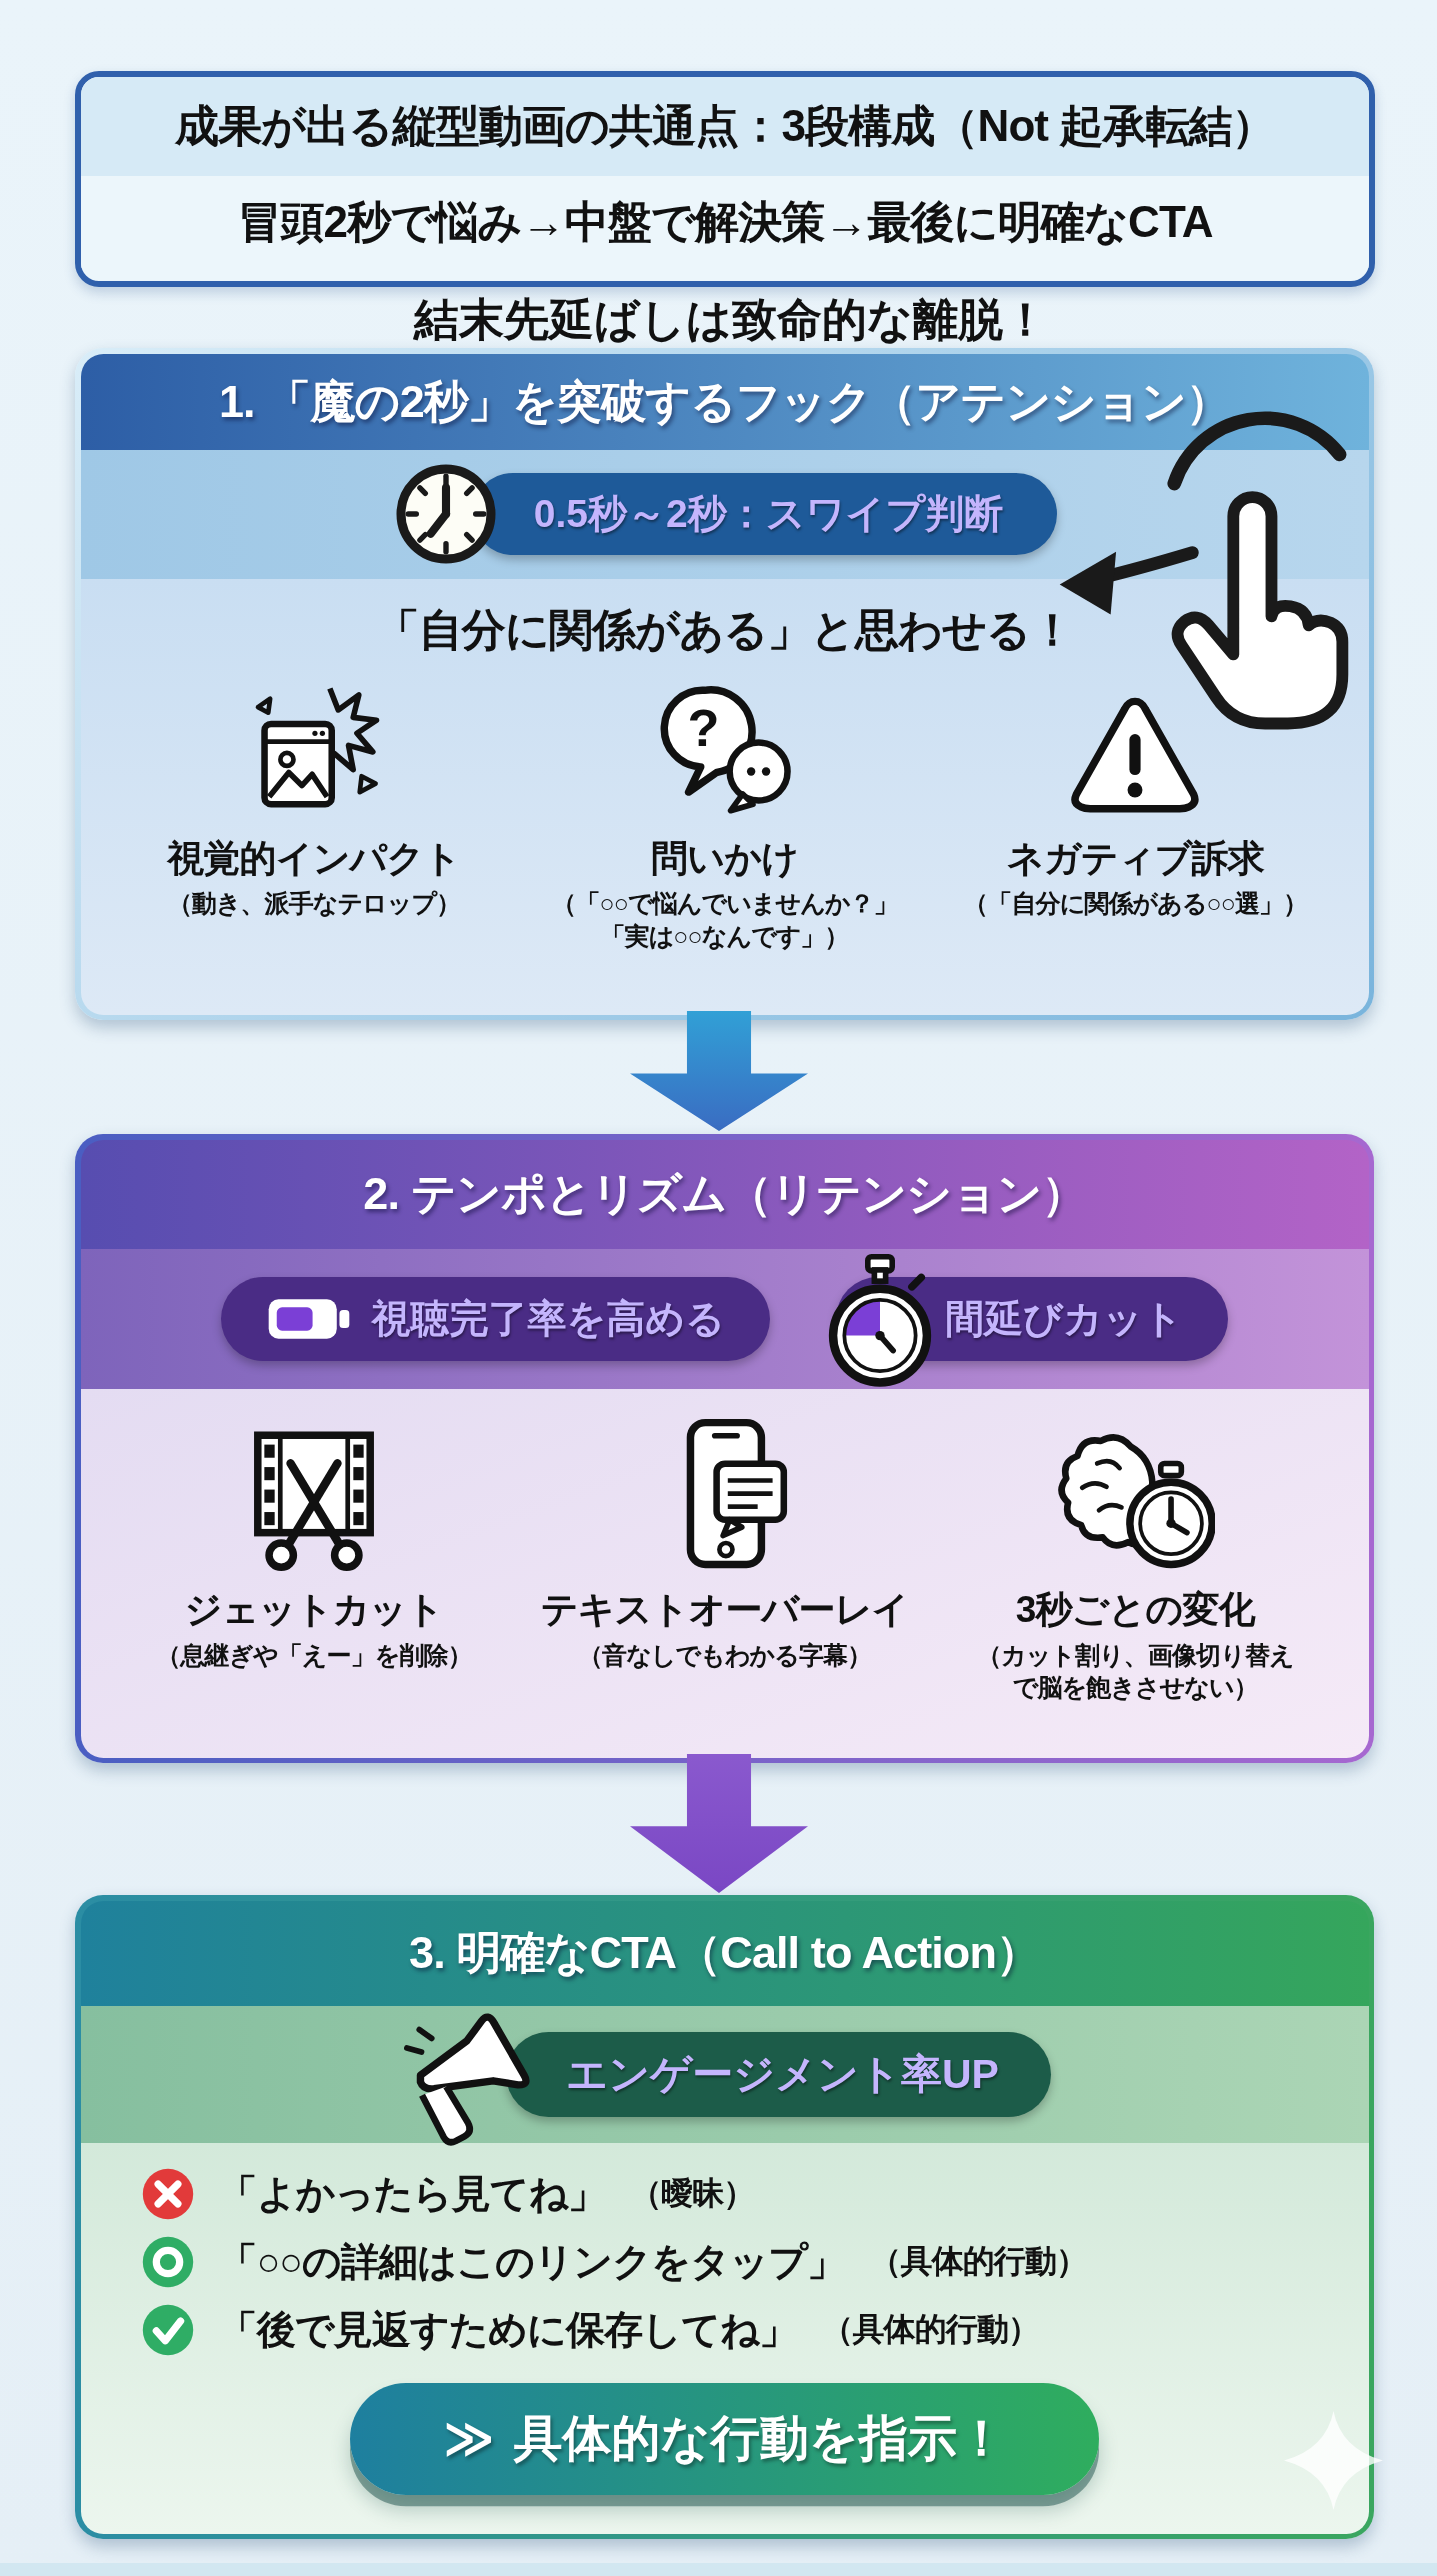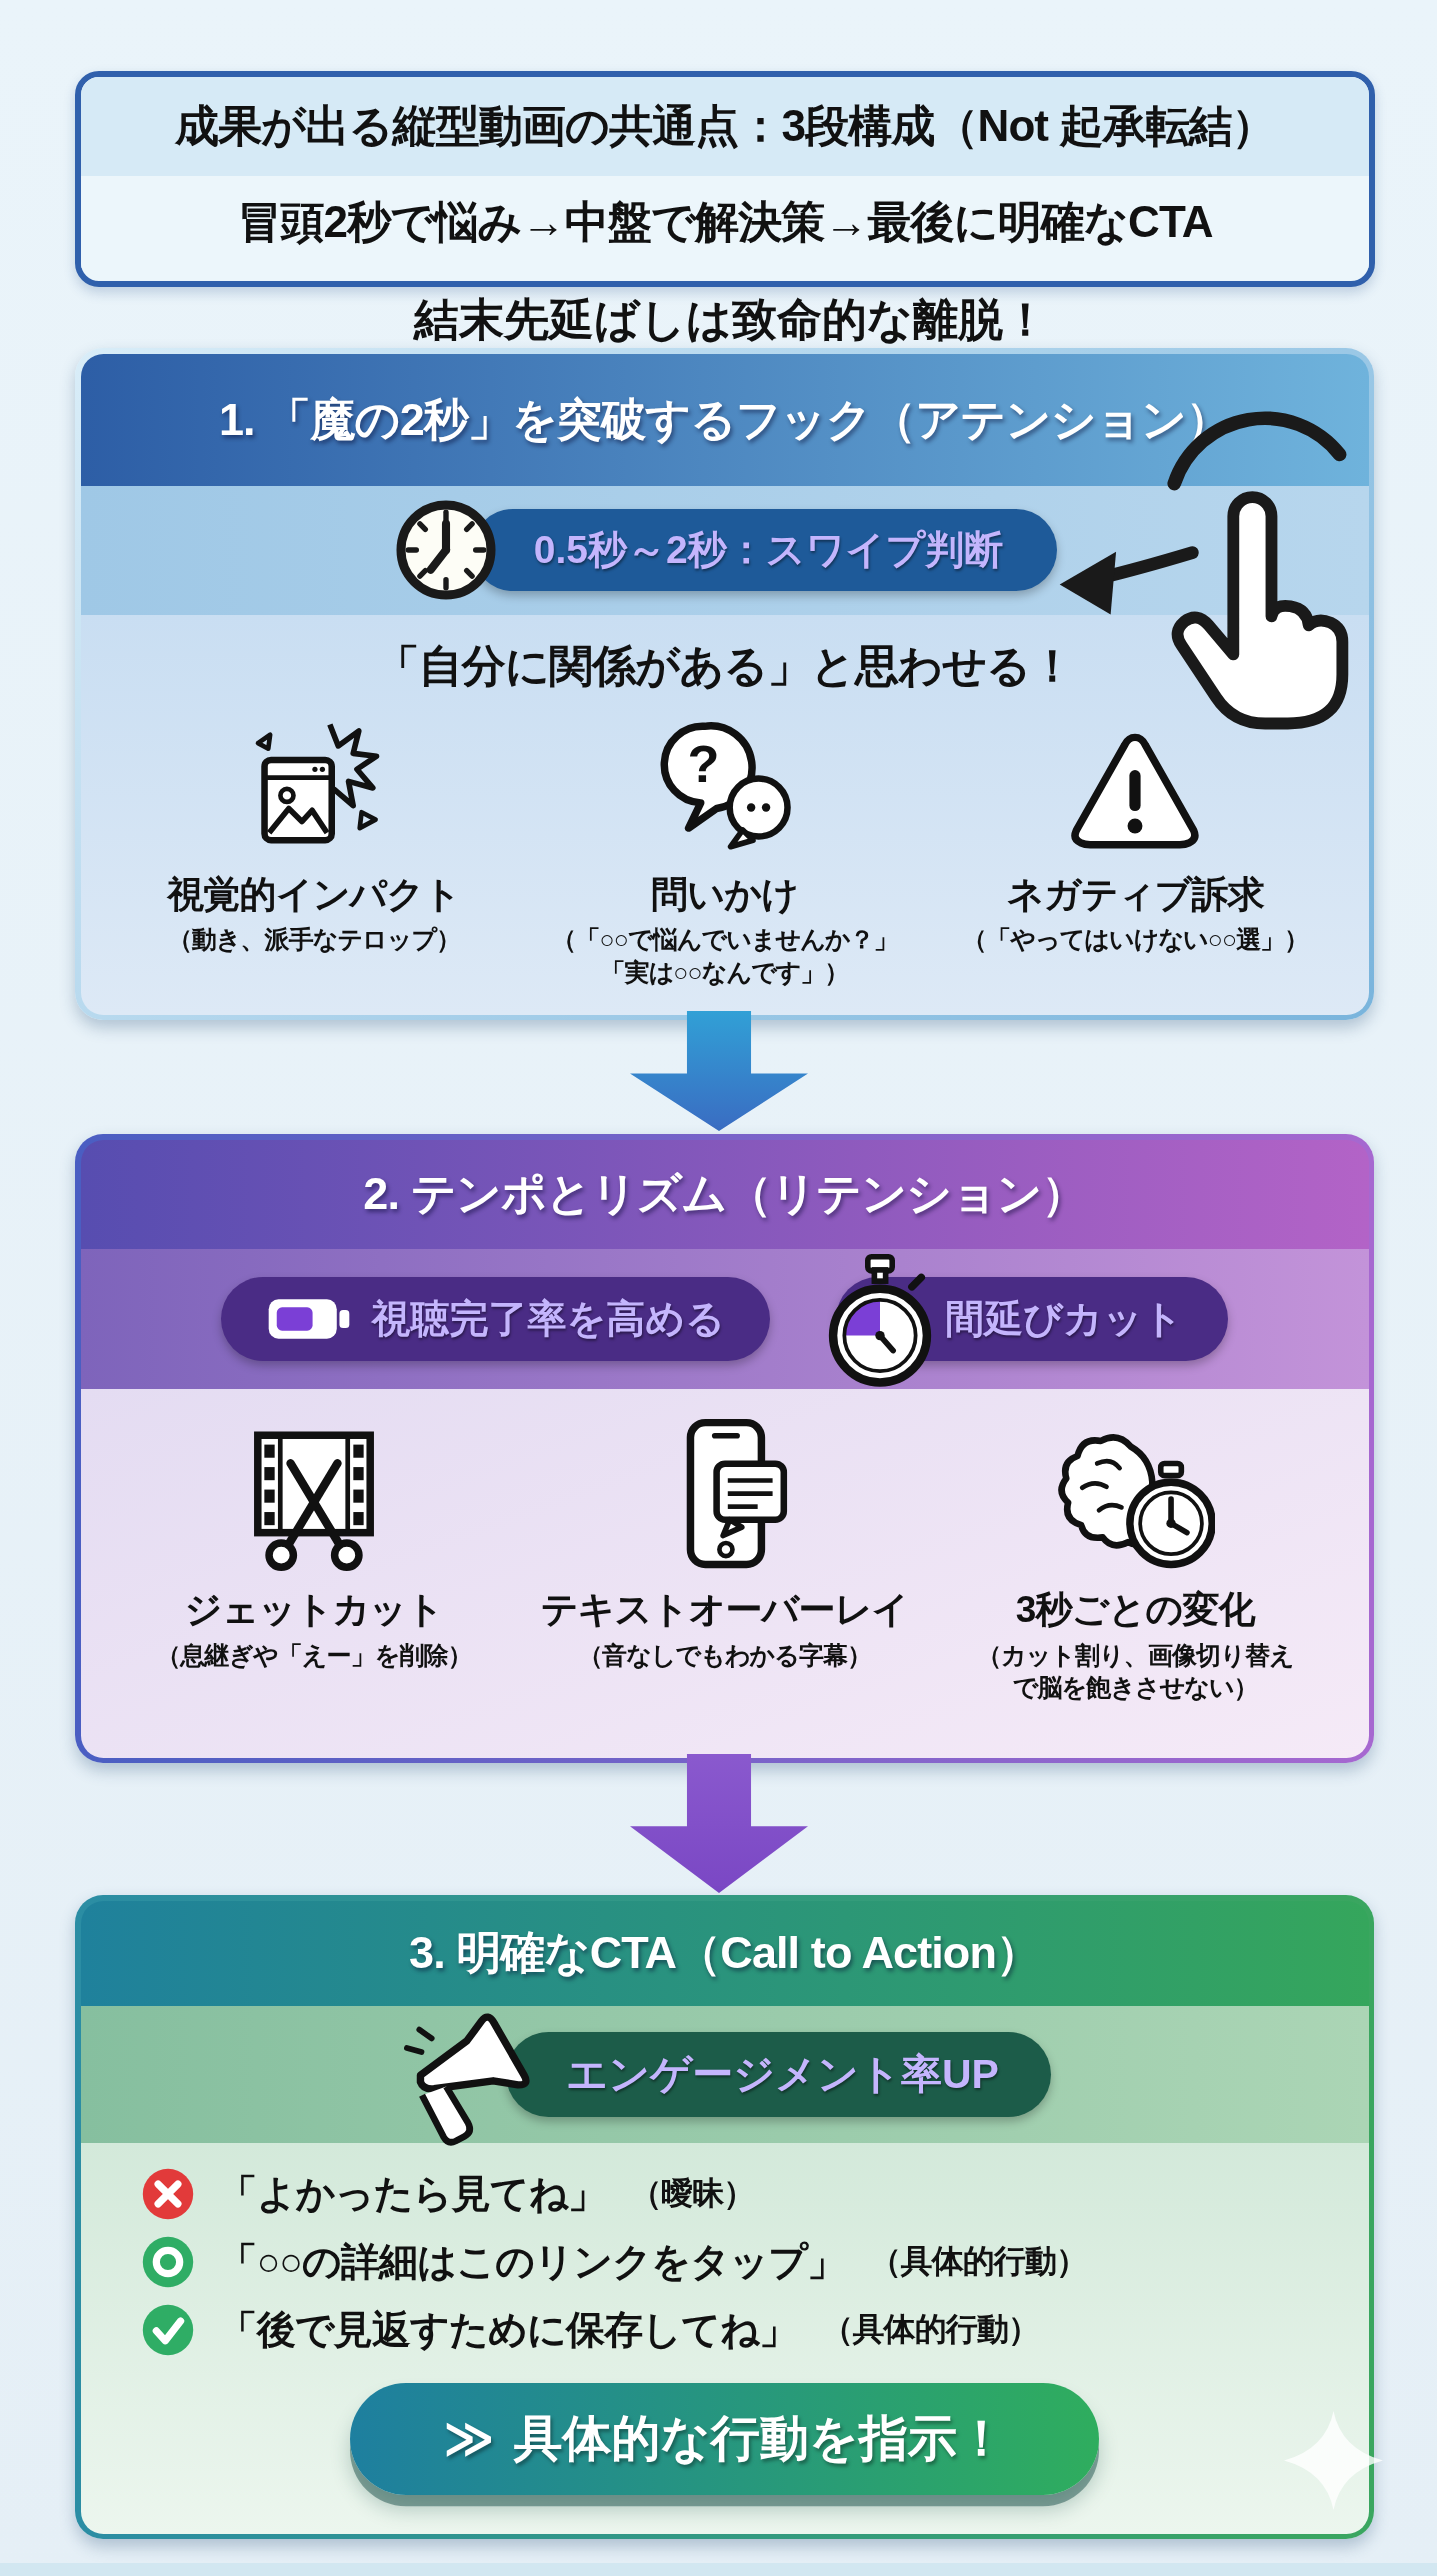--- a/index.html
+++ b/index.html
@@ -15,21 +15,21 @@
   
   .card{position:absolute;left:75px;width:1288px;border-radius:28px;padding:5.6px;box-shadow:0 7.5px 15px rgba(40,80,120,.28);}
   .card-inner{height:100%;border-radius:22.5px;overflow:hidden;display:flex;flex-direction:column;position:relative;}
   .sec-head{display:flex;align-items:center;justify-content:center;color:#fff;font-weight:bold;font-size:45px;
     text-shadow:1.9px 2.8px 4.7px rgba(0,0,40,.45);letter-spacing:-0.9px;}
   .badge-band{display:flex;align-items:center;justify-content:center;}
   .pill{color:#c4b5fd;font-weight:bold;border-radius:66px;display:flex;align-items:center;
     text-shadow:0.9px 1.9px 2.8px rgba(0,0,0,.45);box-shadow:0 4.7px 9.4px rgba(0,0,0,.25);}
   
   .card1{top:348px;height:661px;background:linear-gradient(135deg,#d9edf8,#79b4dc);}
-  .s1-head{height:132px;background:linear-gradient(90deg,#2d5ea6,#6fb3dc);}
+  .s1-head{height:96px;background:linear-gradient(90deg,#2d5ea6,#6fb3dc);}
   .s1-band{height:129px;background:linear-gradient(90deg,#9fc8e6,#b7d6ed);}
   .s1-pill{background:#1e5a99;font-size:39px;padding:14px 54px 14px 62px;}
   .clock-svg{width:108px;height:108px;margin-right:-28px;position:relative;z-index:2;}
   .s1-body{flex:1;background:linear-gradient(180deg,#c9def2,#dde9f6);text-align:center;}
   .subheading{margin-top:22.5px;font-size:44px;font-weight:bold;letter-spacing:-0.9px;}
   .cols{display:flex;margin-top:20.6px;padding:0 28px;}
   .col{flex:1;text-align:center;}
   .col-icon{height:140px;display:flex;align-items:flex-end;justify-content:center;}
   .col-label{margin-top:13px;font-size:37px;font-weight:bold;letter-spacing:-0.9px;}
   .col-note{margin-top:3.7px;font-size:25px;font-weight:bold;line-height:1.3;letter-spacing:-0.9px;}
@@ -146,21 +146,21 @@
           <div class="col">
             <div class="col-icon">
               <svg width="140" height="131" viewBox="0 0 150 140">
                 <path d="M75 12 Q82 12 86 20 L138 112 Q142 121 133 125 Q129 127 123 127 L27 127 Q21 127 17 125 Q8 121 12 112 L64 20 Q68 12 75 12 Z" fill="#fff" stroke="#111" stroke-width="8" stroke-linejoin="round"></path>
                 <rect x="69" y="47" width="12" height="44" rx="6" fill="#111"></rect>
                 <circle cx="75" cy="107" r="8" fill="#111"></circle>
               </svg>
             </div>
             <div class="col-label">ネガティブ訴求</div>
             <div class="col-note">
-              <div>（「やってはいけない○○選」）</div>
+              <div>（「自分に関係がある○○選」）</div>
                 <div></div>
             </div>
           </div>
         </div>
       </div>
 
       <svg class="hand-assembly" viewBox="0 0 340 380">
         <path d="M160 172 Q100 190 58 200" fill="none" stroke="#1a1a1a" stroke-width="14" stroke-linecap="round"></path>
         <path d="M14 207 L76 171 L70 240 Z" fill="#1a1a1a"></path>
         <path d="M140 96 A 105 105 0 0 1 322 64" fill="none" stroke="#1a1a1a" stroke-width="15" stroke-linecap="round"></path>

